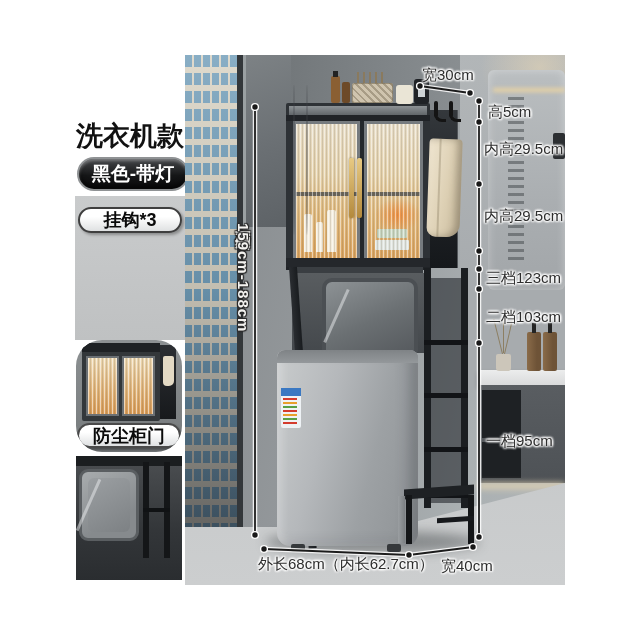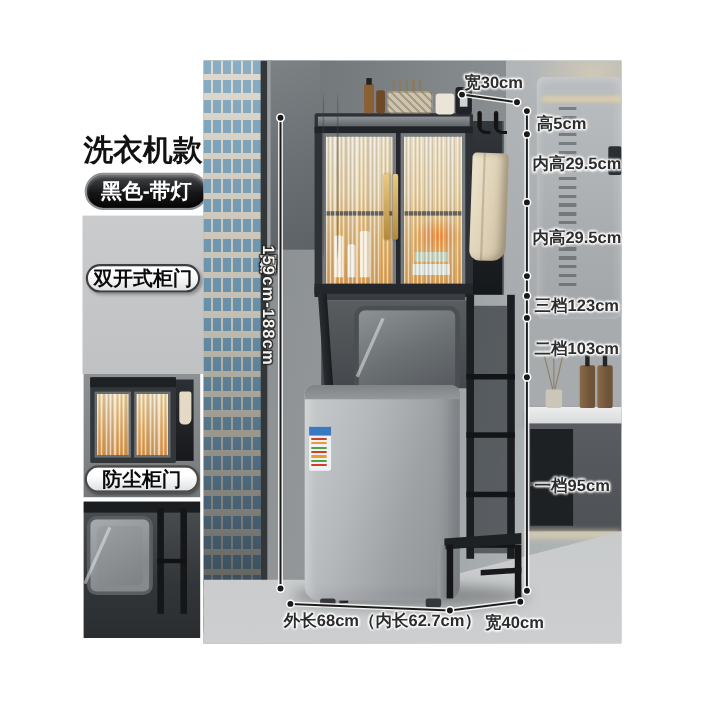--- a/index.html
+++ b/index.html
@@ -25,21 +25,21 @@
     font-size:18px;font-weight:bold;color:#0a0a0a;white-space:nowrap;
     box-shadow:2px 2px 3px rgba(0,0,0,.3);}
   .thumb{position:absolute;left:76px;width:106px;overflow:hidden;}
   .thumbCaption{position:absolute;left:1px;right:1px;bottom:4px;height:25px;border-radius:13px;
     background:linear-gradient(180deg,#ffffff 35%,#dfe1e2 100%);
     border:2px solid #4a4a4a;display:flex;align-items:center;justify-content:center;
     font-size:18px;font-weight:bold;color:#0a0a0a;white-space:nowrap;
     box-shadow:1px 2px 3px rgba(0,0,0,.4);}
 
   
-  .t1{top:340px;height:112px;background:linear-gradient(180deg,#8d9193,#767a7c);}
+  .t1{top:340px;height:112px;background:linear-gradient(180deg,#8d9193,#767a7c);border-radius:26px;}
   .t1 .cab{position:absolute;left:6px;top:3px;width:78px;height:78px;background:#33373a;border-radius:2px;}
   .t1 .cab .top{position:absolute;left:0;top:0;right:0;height:9px;background:#1e2124;}
   .t1 .door{position:absolute;top:13px;width:33px;height:60px;border:2px solid #6b7074;
     background:linear-gradient(180deg,#ecd8b2 0%,#e0b277 60%,#d89a55 100%);}
   .t1 .door.dL{left:4px;} .t1 .door.dR{left:40px;}
   .t1 .flute{position:absolute;inset:0;
     background:repeating-linear-gradient(90deg,rgba(255,255,255,.55) 0 1px,rgba(255,255,255,0) 1px 2px,rgba(110,90,60,.2) 2px 3px,rgba(255,255,255,0) 3px 4px);}
   .t1 .side{position:absolute;left:84px;top:5px;width:16px;height:74px;background:linear-gradient(180deg,#2c2f33,#17191c);}
   .t1 .tw{position:absolute;left:87px;top:16px;width:11px;height:30px;background:#e3d9c4;border-radius:2px 2px 5px 4px;}
 
@@ -177,37 +177,37 @@
     box-shadow:inset 0 0 0 1px #9a8f78;}
   .basket:after{content:"";position:absolute;inset:0;
     background:repeating-linear-gradient(45deg,rgba(120,108,85,.45) 0 2px,rgba(0,0,0,0) 2px 5px);}
   .sticks{left:172px;top:17px;width:30px;height:12px;
     background:repeating-linear-gradient(90deg,#8a7a5e 0 2px,rgba(0,0,0,0) 2px 6px);}
   .jarCream{left:211px;top:30px;width:17px;height:19px;background:#eae5d6;border-radius:3px;}
   .jarBlack{left:229px;top:24px;width:15px;height:25px;background:#1f2226;border-radius:3px;}
   .jarBlack:after{content:"";position:absolute;left:4px;top:8px;width:7px;height:10px;background:#cdd2d5;}
 
   
-  .dim{position:absolute;font-size:15px;font-weight:bold;color:#2d2d2d;white-space:nowrap;z-index:30;
+  .dim{position:absolute;font-size:15px;font-weight:normal;color:#2d2d2d;white-space:nowrap;z-index:30;
     text-shadow:0 0 3px #fff,0 0 3px #fff,1px 1px 2px #fff,-1px -1px 2px #fff,1px -1px 2px #fff,-1px 1px 2px #fff;}
   .dimVert{position:absolute;writing-mode:vertical-rl;text-orientation:mixed;z-index:30;
     font-size:15px;font-weight:bold;color:#f4f3f0;letter-spacing:1px;white-space:nowrap;
     text-shadow:0 0 2px #2b2b2b,1px 1px 1px #2b2b2b,-1px -1px 1px #2b2b2b,1px -1px 1px #2b2b2b,-1px 1px 1px #2b2b2b;}
   #dimSvg{position:absolute;left:0;top:0;z-index:25;pointer-events:none;}
 </style>
 </head>
 <body>
 
 <div id="canvas">
 
   <div class="title2">洗衣机款</div>
   <div class="badge">黑色-带灯</div>
 
   <div class="featurePanel">
-    <div class="pill" style="top:44px;">双开式柜门</div>
+    <div class="pill" style="top:11px;">挂钩*3</div>
   </div>
 
   <div class="thumb t1">
     <div class="cab">
       <span class="top"></span>
       <span class="door dL">
           <span class="flute"></span>
         </span>
       <span class="door dR">
           <span class="flute"></span>

